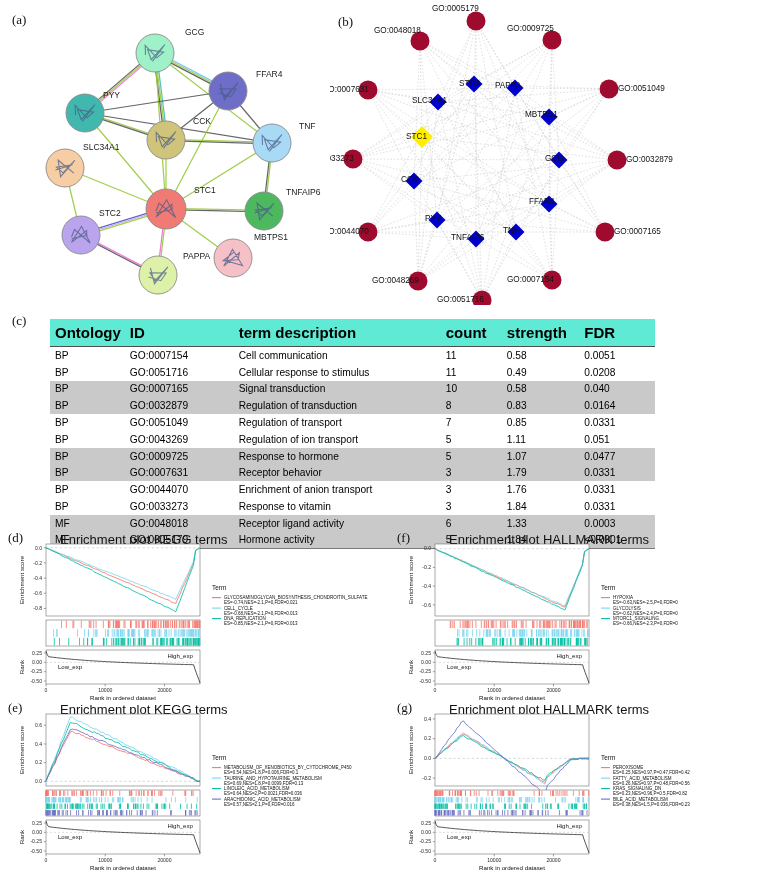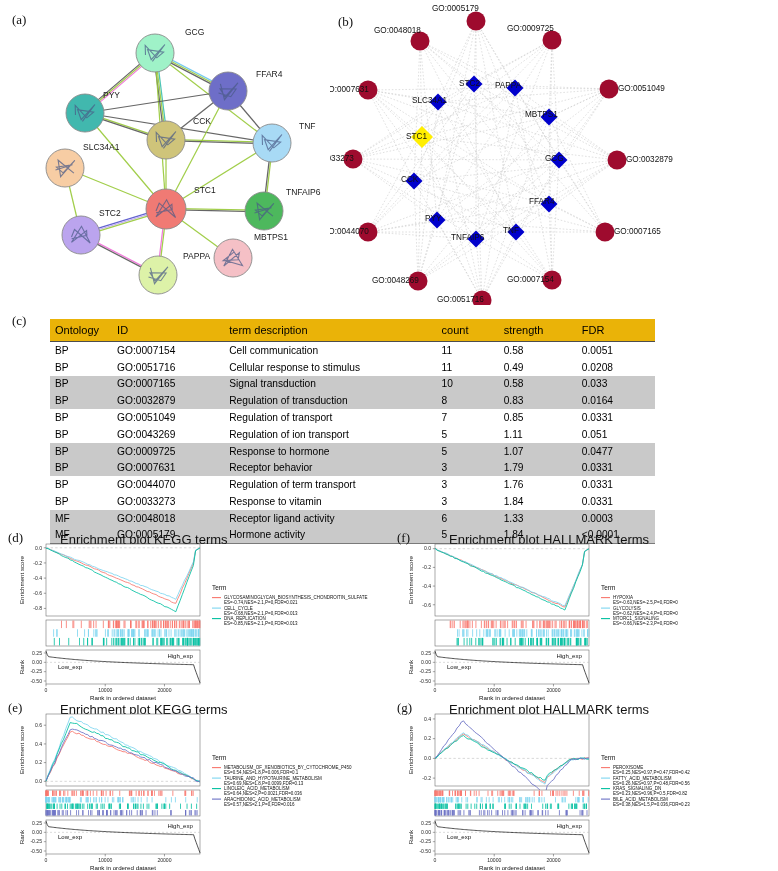--- a/index.html
+++ b/index.html
@@ -49,24 +49,24 @@
   table.go-table {
     position: absolute;
     left: 50px; top: 14px;
     width: 605px;
     border-collapse: collapse;
     font-family: "Liberation Sans", sans-serif;
     font-size: 10.2px;
     color: #000;
   }
   table.go-table thead th {
-    background: #eab308;
+    background: #5eead4;
     text-align: left;
-    font-weight: normal;
-    font-size: 11px;
+    font-weight: bold;
+    font-size: 15px;
     padding: 5px 4px 5px 5px;
     border-bottom: 1.6px solid #4d4d4d;
   }
   table.go-table tbody td {
     padding: 2.9px 4px 2.9px 5px;
     font-size: 10.2px;
     white-space: nowrap;
   }
   table.go-table tbody tr.shaded td { background: #c9c9c9; }
   table.go-table tbody tr.plain td { background: #ffffff; }
@@ -409,21 +409,21 @@
             <td>11</td>
             <td>0.49</td>
             <td>0.0208</td>
           </tr>
           <tr class="shaded">
             <td>BP</td>
             <td>GO:0007165</td>
             <td>Signal transduction</td>
             <td>10</td>
             <td>0.58</td>
-            <td>0.033</td>
+            <td>0.040</td>
           </tr>
           <tr class="shaded">
             <td>BP</td>
             <td>GO:0032879</td>
             <td>Regulation of transduction</td>
             <td>8</td>
             <td>0.83</td>
             <td>0.0164</td>
           </tr>
           <tr class="plain">
@@ -454,21 +454,21 @@
             <td>BP</td>
             <td>GO:0007631</td>
             <td>Receptor behavior</td>
             <td>3</td>
             <td>1.79</td>
             <td>0.0331</td>
           </tr>
           <tr class="plain">
             <td>BP</td>
             <td>GO:0044070</td>
-            <td>Regulation of term transport</td>
+            <td>Enrichment of anion transport</td>
             <td>3</td>
             <td>1.76</td>
             <td>0.0331</td>
           </tr>
           <tr class="plain">
             <td>BP</td>
             <td>GO:0033273</td>
             <td>Response to vitamin</td>
             <td>3</td>
             <td>1.84</td>

